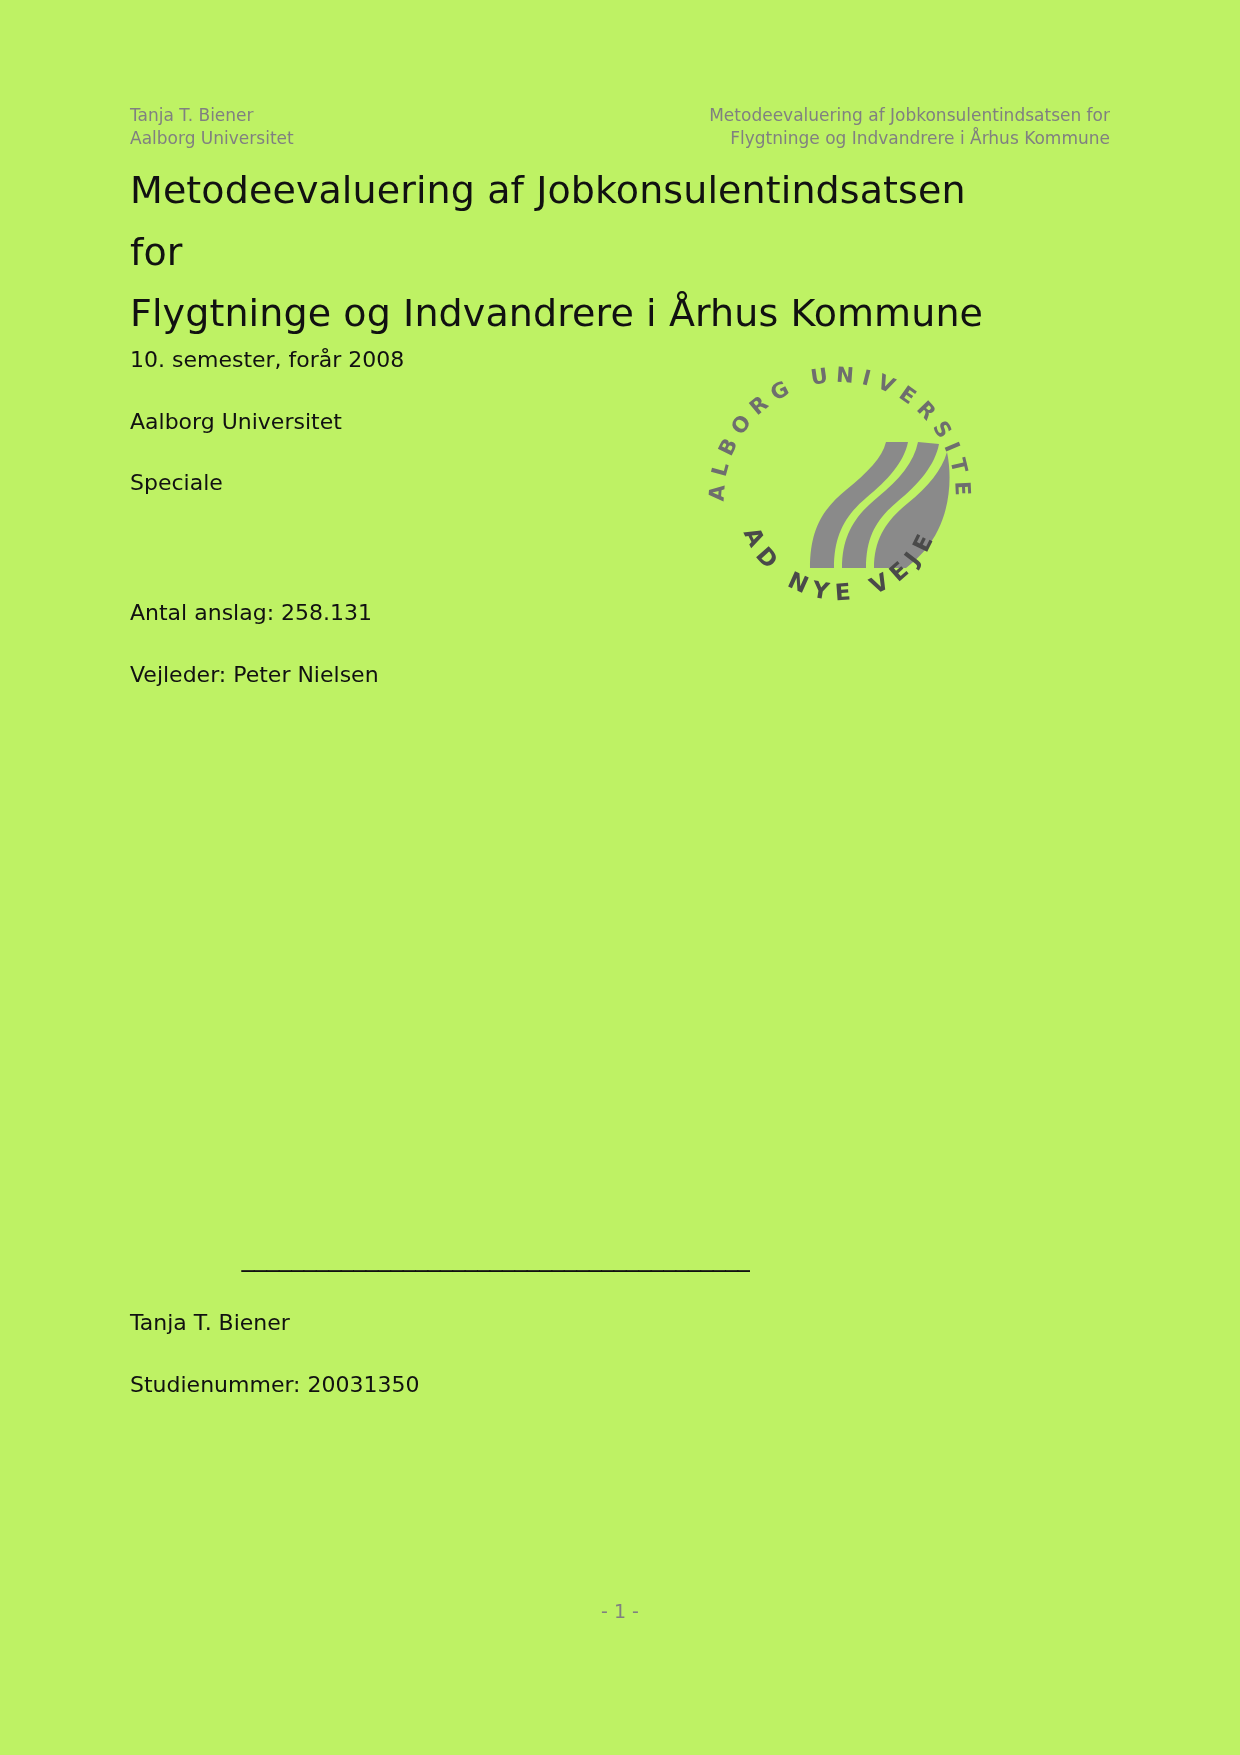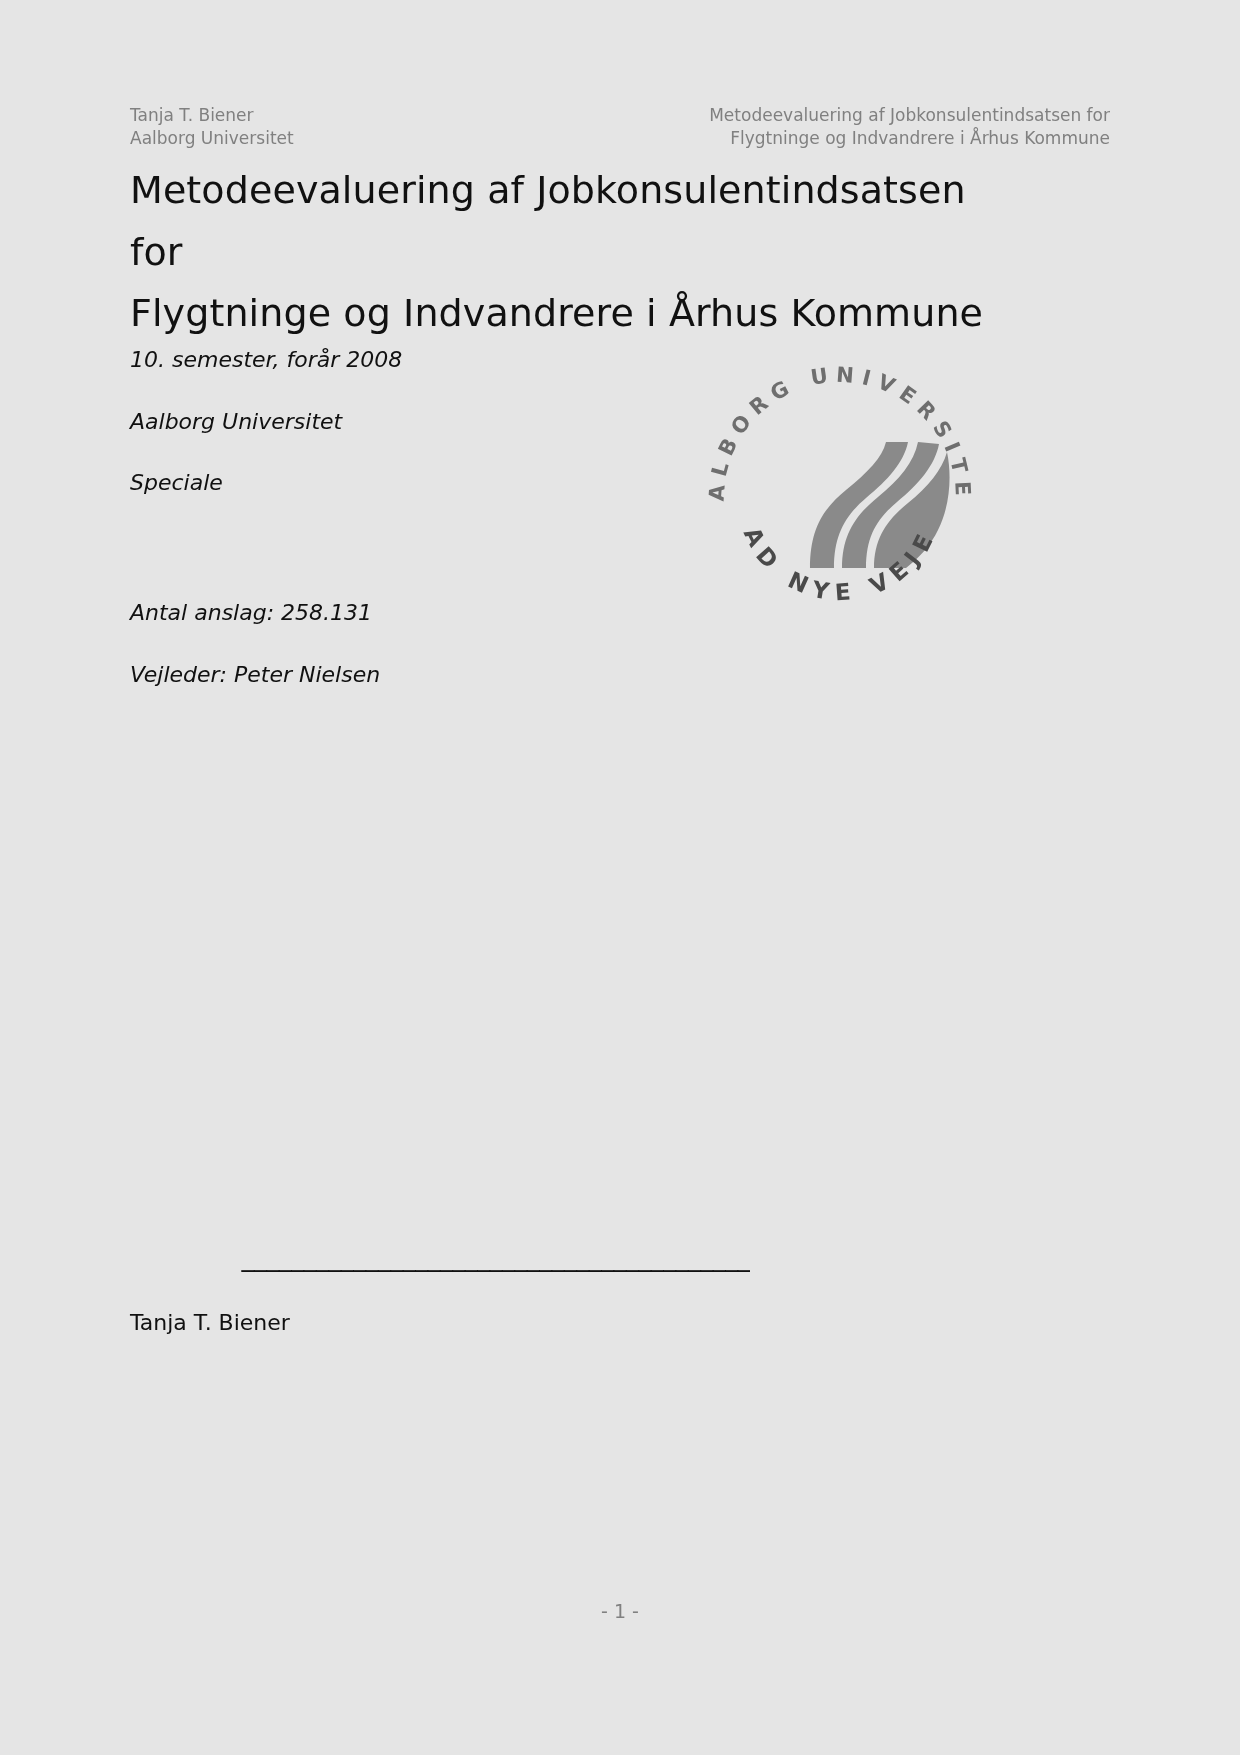--- a/index.html
+++ b/index.html
@@ -8,21 +8,21 @@
     background: #ffffff;
   }
   body {
     font-family: "DejaVu Sans", sans-serif;
     color: #000000;
   }
   .page {
     position: relative;
     width: 1240px;
     height: 1755px;
-    background: #e5e5e5;
+    background: #bef264;
     box-sizing: border-box;
     overflow: hidden;
   }
 
   
   .running-header {
     position: absolute;
     top: 104px;
     left: 130px;
     right: 130px;
@@ -58,21 +58,20 @@
 
   
   .meta-block {
     position: absolute;
     top: 345px;
     left: 130px;
     width: 560px;
     font-size: 22px;
     line-height: 1.35;
     color: #111111;
-    font-style: italic;
   }
   .meta-line {
     display: block;
     margin-bottom: 32px;
   }
   .meta-line.gap {
     margin-bottom: 100px;
   }
   .meta-line:last-child { margin-bottom: 8px; }
 
@@ -182,17 +181,18 @@
 
       <text font-family="'DejaVu Sans', sans-serif" font-size="23" font-weight="700" fill="#4a4a4a" letter-spacing="8">
         <textPath href="#arcBottom" startOffset="50%" text-anchor="middle">AD NYE VEJE</textPath>
       </text>
     </svg>
   </div>
 
   <div class="signature-block">
     <span class="sig-rule">_________________________________________</span>
     <span class="sig-name">Tanja T. Biener</span>
+    <span class="sig-number">Studienummer: 20031350</span>
   </div>
 
   <div class="page-footer">- 1 -</div>
 
 </div>
 
 </body></html>

